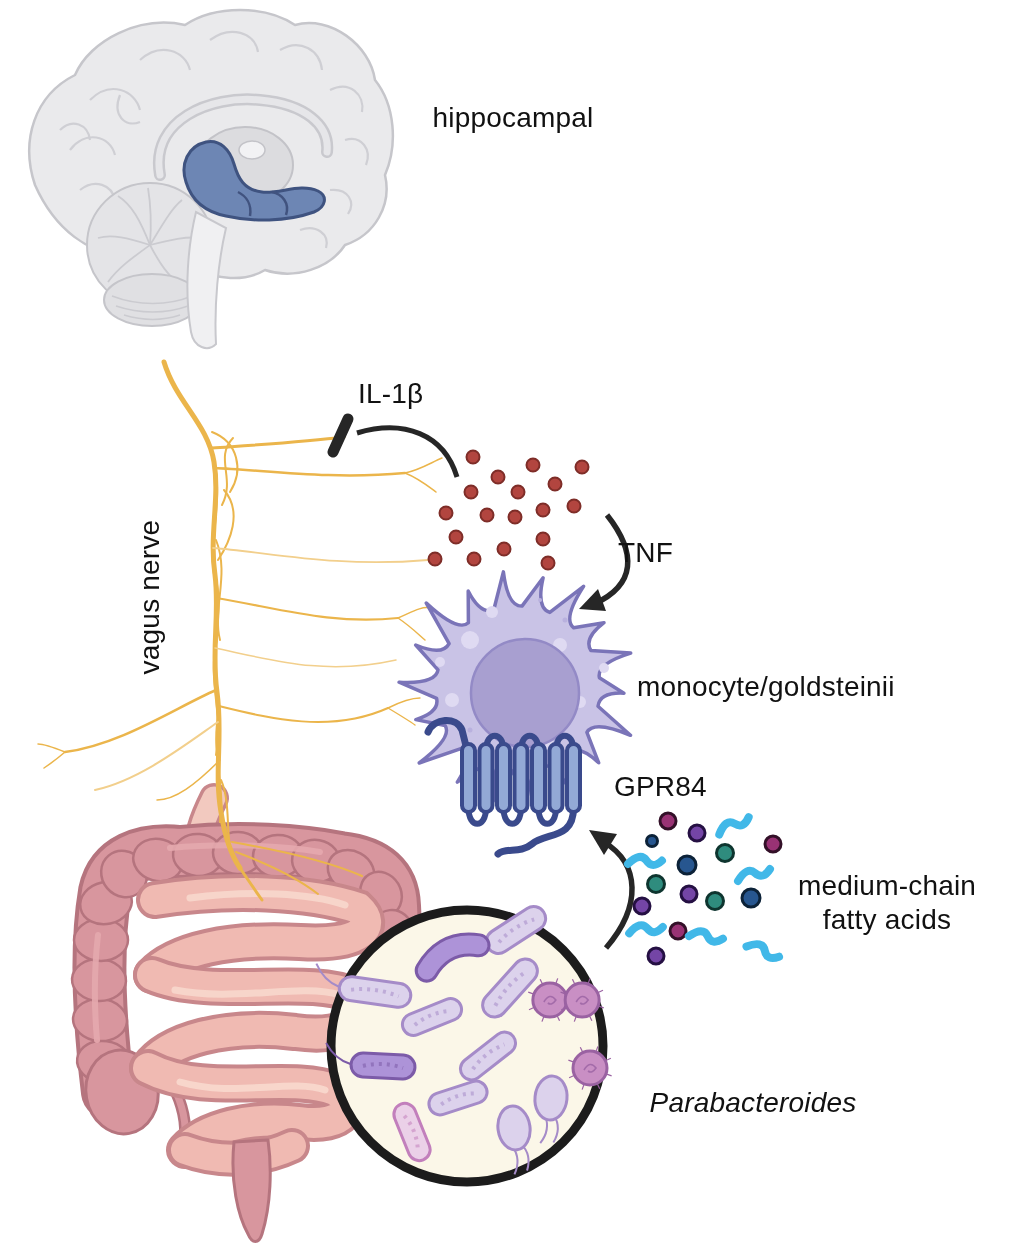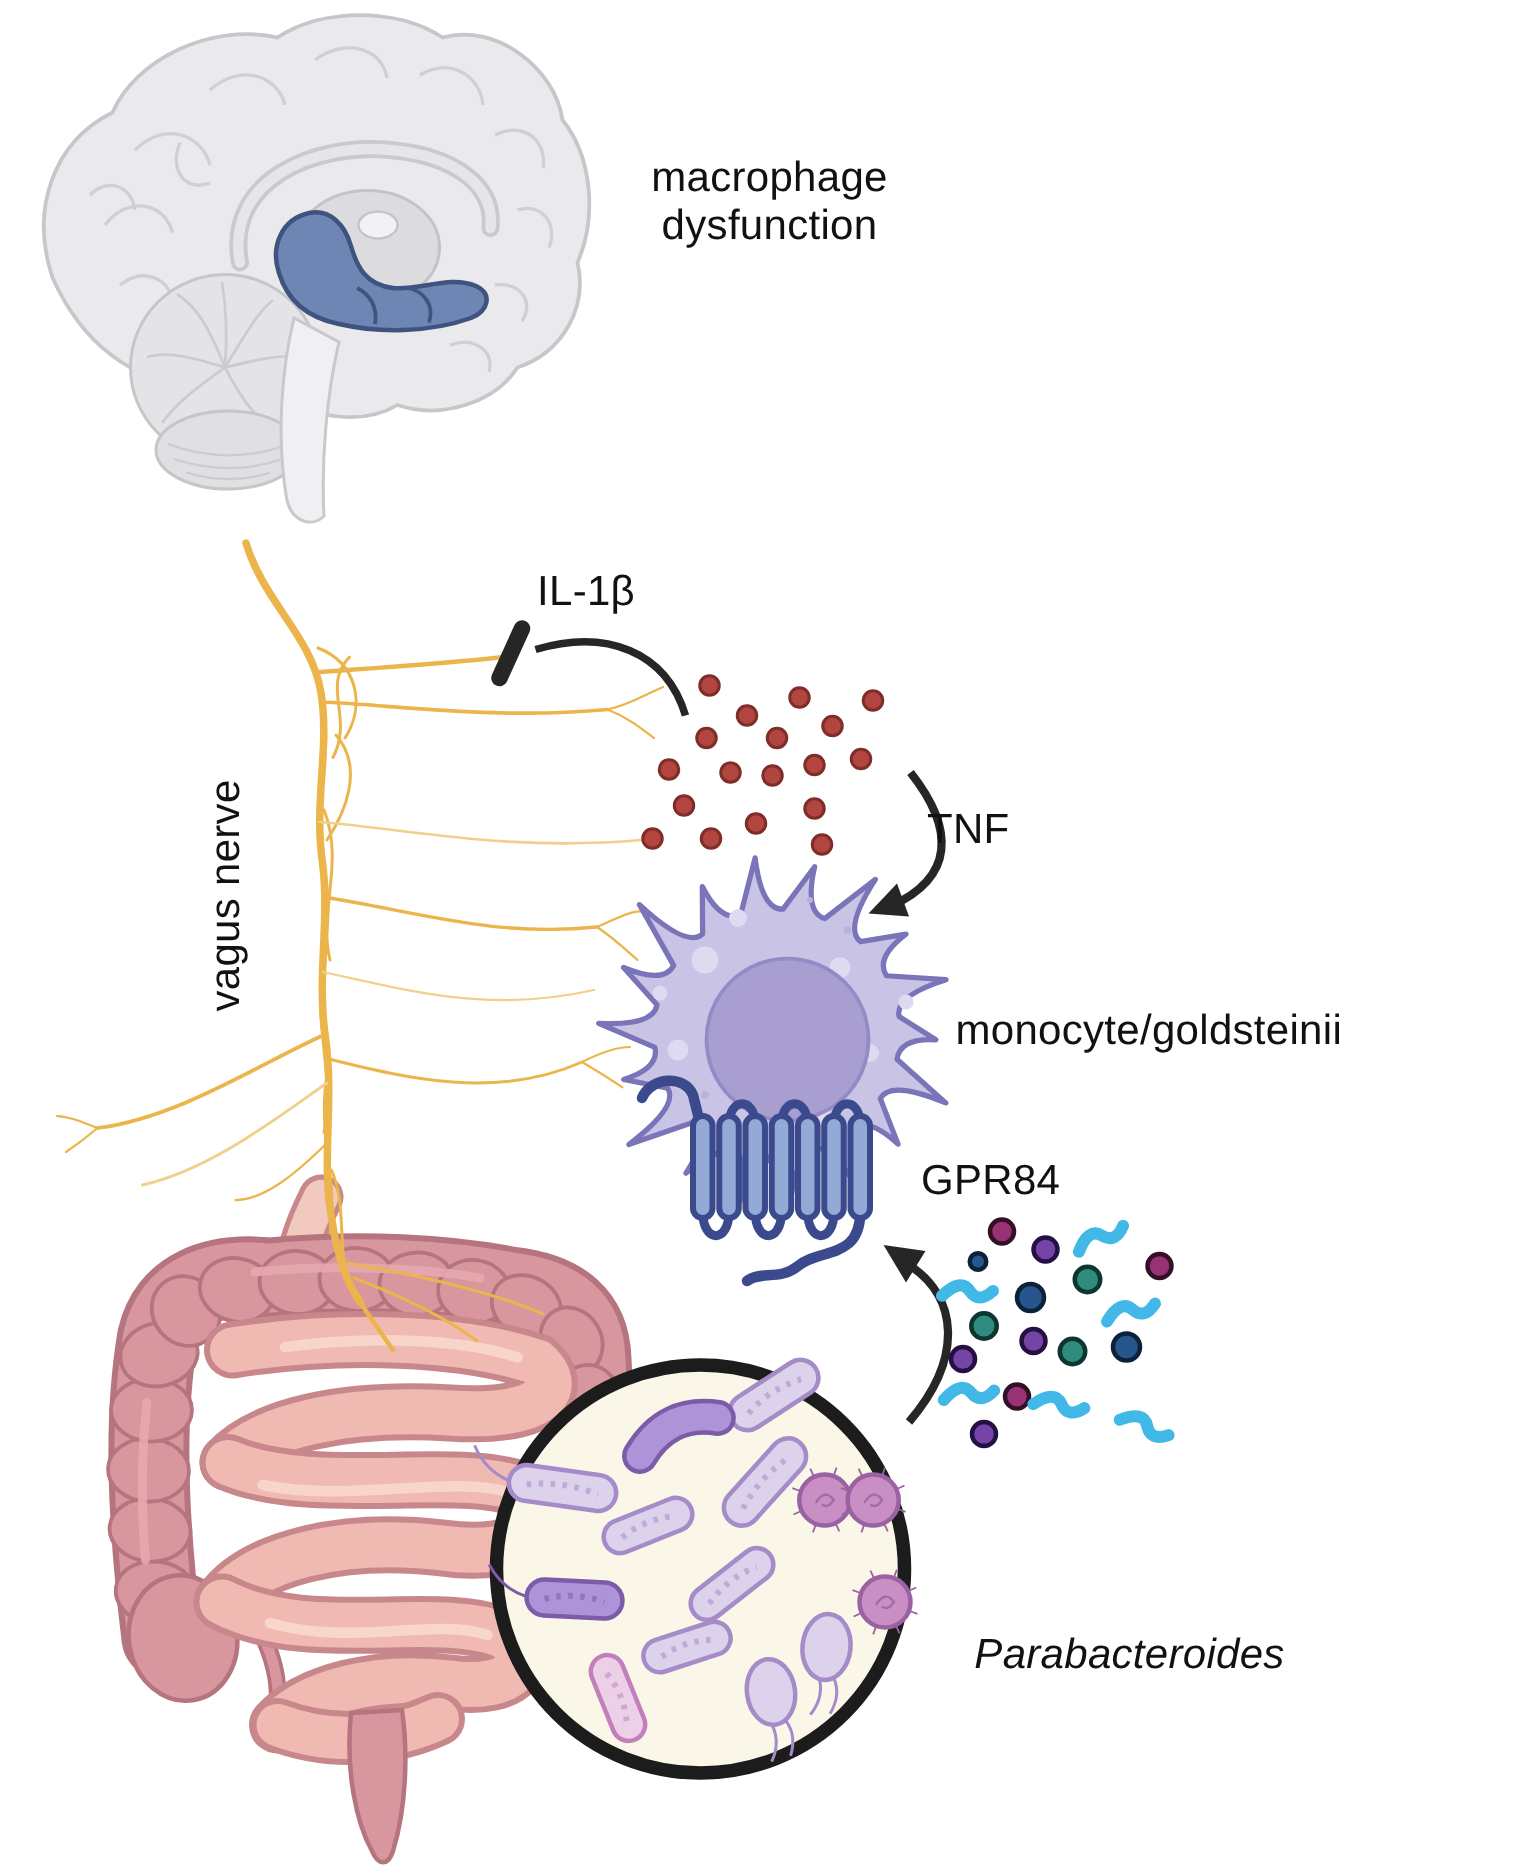--- a/index.html
+++ b/index.html
@@ -344,31 +344,34 @@
         <path d="M -15,6 Q -6,-9 2,-2 Q 10,5 17,-6" fill="none" stroke="#41B8E8" stroke-width="8" stroke-linecap="round" transform="translate(733 826) rotate(-10)"></path>
         <path d="M -15,6 Q -6,-9 2,-2 Q 10,5 17,-6" fill="none" stroke="#41B8E8" stroke-width="8" stroke-linecap="round" transform="translate(644 862) rotate(15)"></path>
         <path d="M -15,6 Q -6,-9 2,-2 Q 10,5 17,-6" fill="none" stroke="#41B8E8" stroke-width="8" stroke-linecap="round" transform="translate(753 875) rotate(0)"></path>
         <path d="M -15,6 Q -6,-9 2,-2 Q 10,5 17,-6" fill="none" stroke="#41B8E8" stroke-width="8" stroke-linecap="round" transform="translate(645 930) rotate(10)"></path>
         <path d="M -15,6 Q -6,-9 2,-2 Q 10,5 17,-6" fill="none" stroke="#41B8E8" stroke-width="8" stroke-linecap="round" transform="translate(705 937) rotate(25)"></path>
         <path d="M -15,6 Q -6,-9 2,-2 Q 10,5 17,-6" fill="none" stroke="#41B8E8" stroke-width="8" stroke-linecap="round" transform="translate(762 951) rotate(38)"></path>
       </g>
 </svg>
 
   <div class="lbl center" style="left:403px;top:102px;width:220px;">
-    <span>macrophage</span>
-    <span>dysfunction</span>
+    <span>hippocampal</span>
   </div>
 
   <div class="lbl" id="lbl-vagus" style="left:150px;top:597px;">vagus nerve</div>
 
   <div class="lbl" style="left:358px;top:378px;">IL-1β</div>
 
   <div class="lbl" style="left:618px;top:537px;">TNF</div>
 
   <div class="lbl" style="left:637px;top:671px;">monocyte/goldsteinii</div>
 
   <div class="lbl" style="left:614px;top:771px;">GPR84</div>
 
+  <div class="lbl center" style="left:777px;top:869px;width:220px;line-height:34px;">
+    <span>medium-chain</span>
+    <span>fatty acids</span>
+  </div>
 
   <div class="lbl center italic" style="left:606px;top:1086px;width:220px;line-height:34px;margin-left:37px;">
     <span>Parabacteroides</span>
   </div>
 </div>
 
 </body></html>

